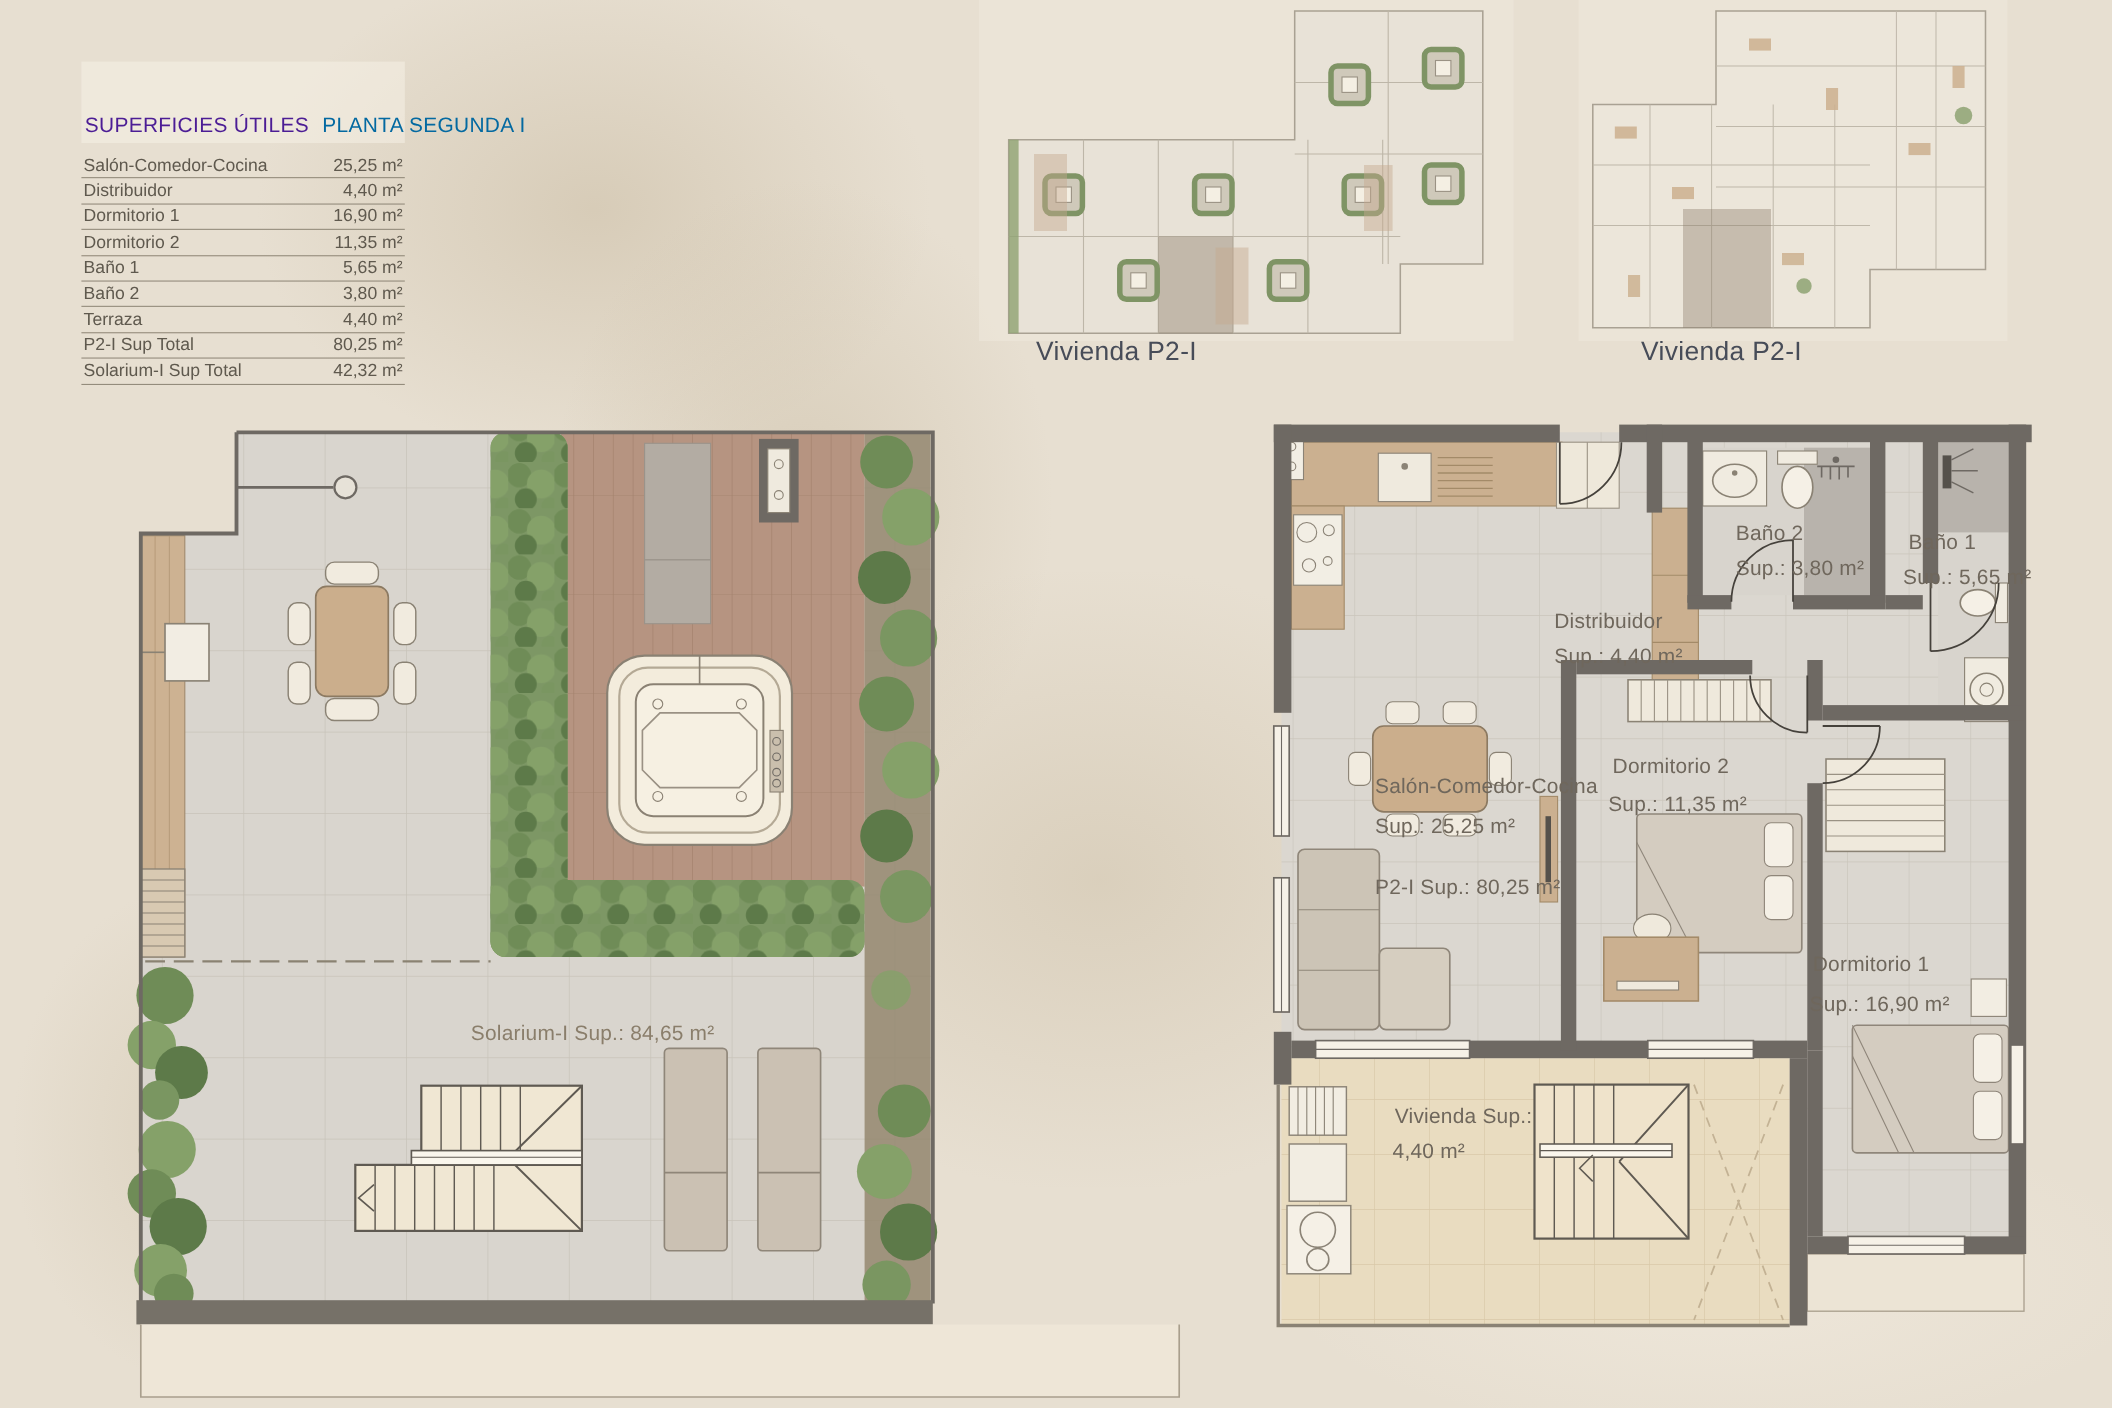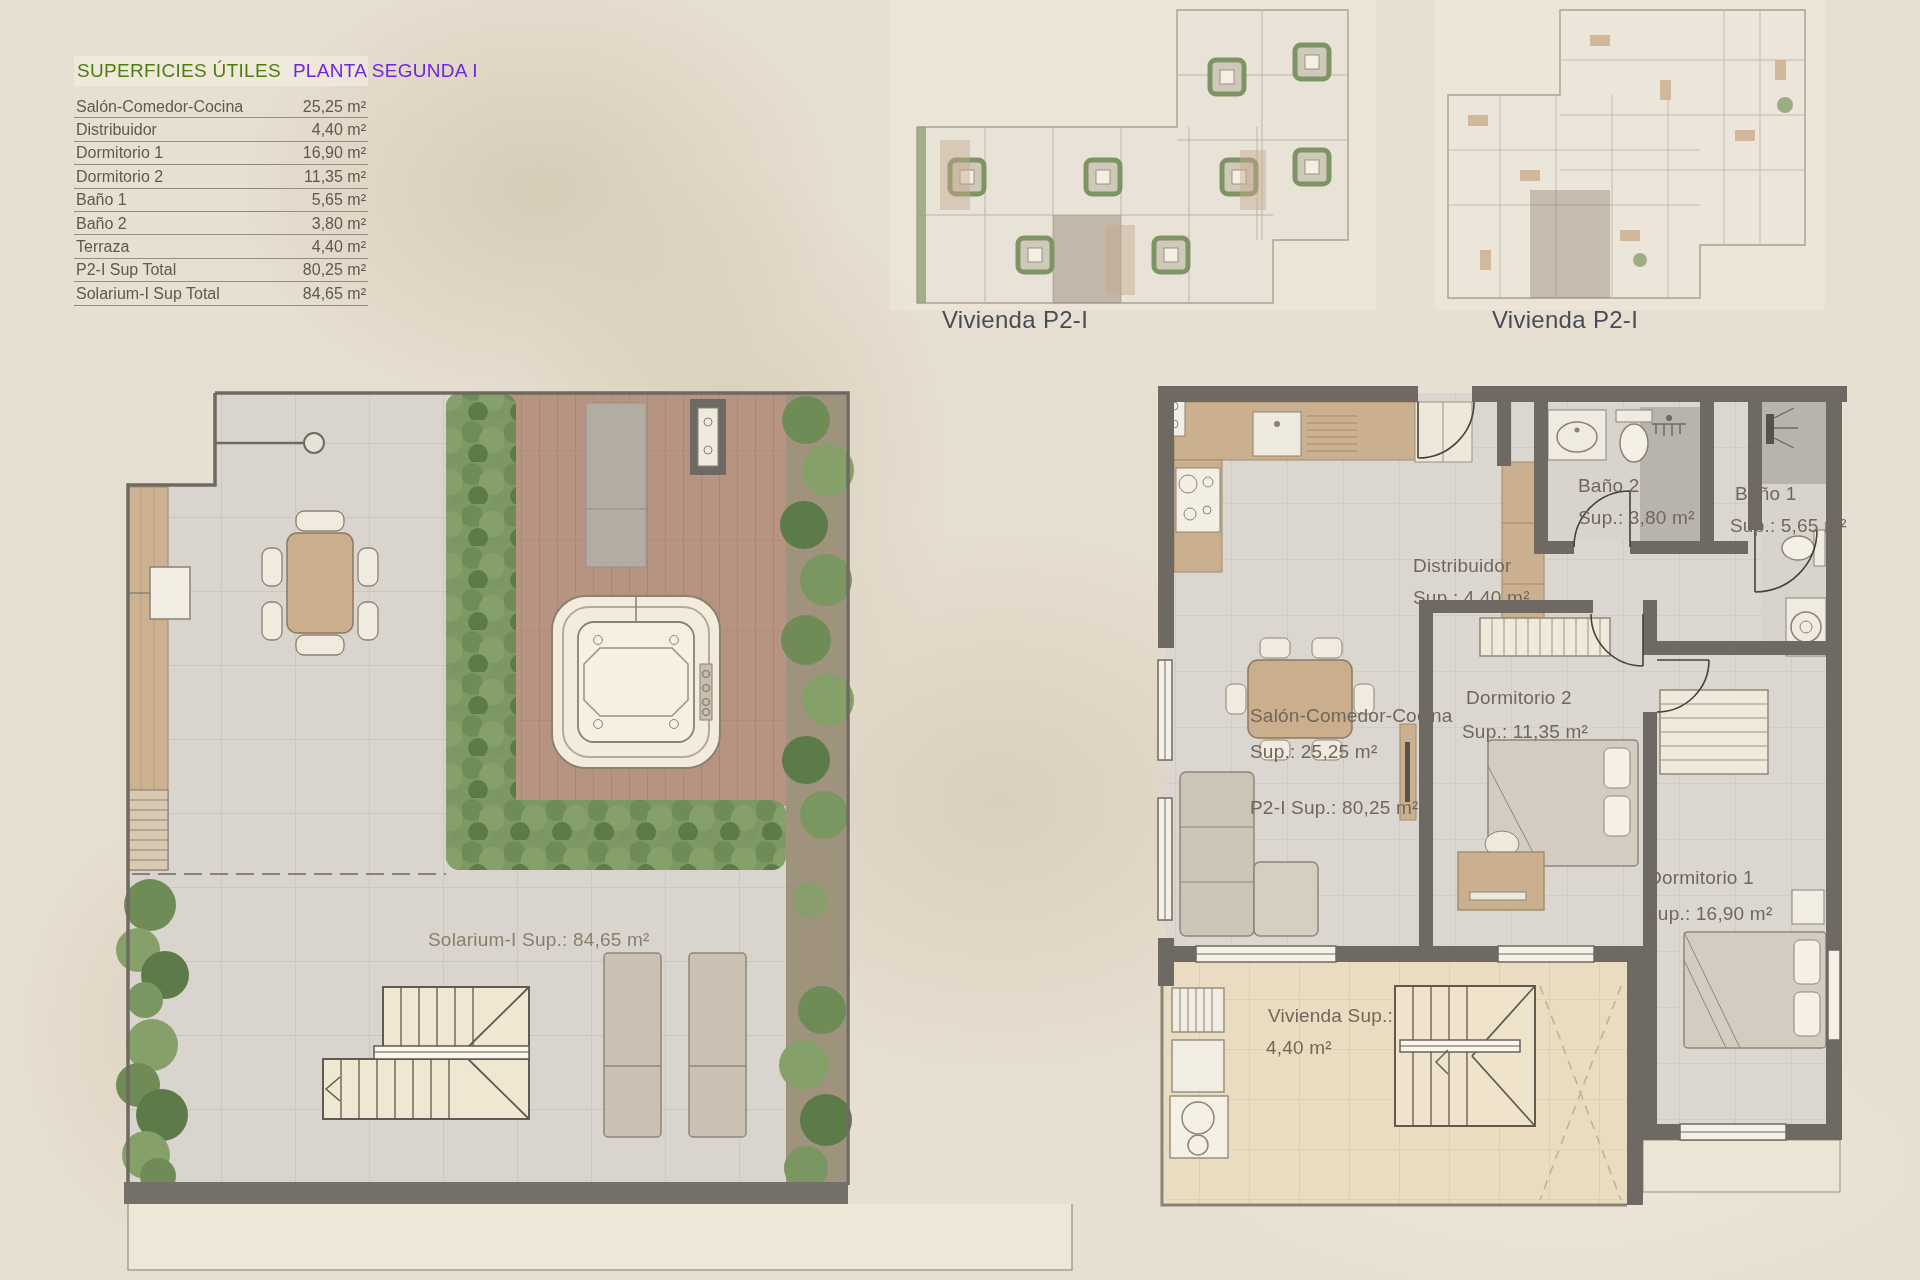--- a/index.html
+++ b/index.html
@@ -10,22 +10,22 @@
   .b2{left:500px;top:160px;width:460px;height:600px;background:radial-gradient(ellipse at center,rgba(198,184,158,.45),rgba(198,184,158,0) 70%);}
   .b3{left:640px;top:520px;width:720px;height:560px;background:radial-gradient(ellipse at center,rgba(205,192,168,.5),rgba(205,192,168,0) 72%);}
   .b4{left:10px;top:800px;width:340px;height:460px;background:radial-gradient(ellipse at center,rgba(204,191,166,.4),rgba(204,191,166,0) 70%);}
   .b5{left:1180px;top:1020px;width:760px;height:280px;background:radial-gradient(ellipse at center,rgba(243,236,224,.6),rgba(243,236,224,0) 75%);}
   svg.art{position:absolute;left:0;top:0;}
 
   
   .surfaces{position:absolute;left:74px;top:56px;width:294px;}
   .s-title{display:flex;gap:12px;align-items:baseline;font-size:19px;letter-spacing:.3px;
            padding:4px 3px;background:rgba(246,240,229,.55);white-space:nowrap;}
-  .s-title .t1{color:#4d7c0f;}
-  .s-title .t2{color:#6d28d9;}
+  .s-title .t1{color:#4c1d95;}
+  .s-title .t2{color:#0369a1;margin-top:44px;}
   .s-rows{margin-top:9px;}
   .s-row{display:flex;justify-content:space-between;align-items:baseline;
          border-bottom:1.3px solid #948c7c;font-size:16px;color:#5f594e;
          padding:2.6px 2px 1.8px 2px;}
   .s-row .val{text-align:right;}
 
   .lbl{position:absolute;font-size:19px;line-height:1;color:#6f675c;letter-spacing:.2px;white-space:nowrap;}
   .caption{position:absolute;width:240px;text-align:center;font-size:24px;color:#474c58;letter-spacing:.3px;}
   .watermark{position:absolute;left:770px;top:614px;width:420px;text-align:center;
              font-size:37px;color:rgba(255,255,255,.62);letter-spacing:1.2px;}
@@ -452,21 +452,21 @@
       <div class="s-row">
           <span>Terraza</span>
           <span class="val">4,40 m²</span>
         </div>
       <div class="s-row">
           <span>P2-I Sup Total</span>
           <span class="val">80,25 m²</span>
         </div>
       <div class="s-row">
           <span>Solarium-I Sup Total</span>
-          <span class="val">84,65 m²</span>
+          <span class="val">42,32 m²</span>
         </div>
     </div>
   </div>
 
   <div class="caption" style="left:895px;top:306px;">Vivienda P2-I</div>
   <div class="caption" style="left:1445px;top:306px;">Vivienda P2-I</div>
 
   <div class="lbl" style="left:428px;top:930px;color:#8a7e6b;">Solarium-I Sup.: 84,65 m²</div>
 
   <div class="lbl" style="left:1578px;top:476px;">Baño 2</div>

